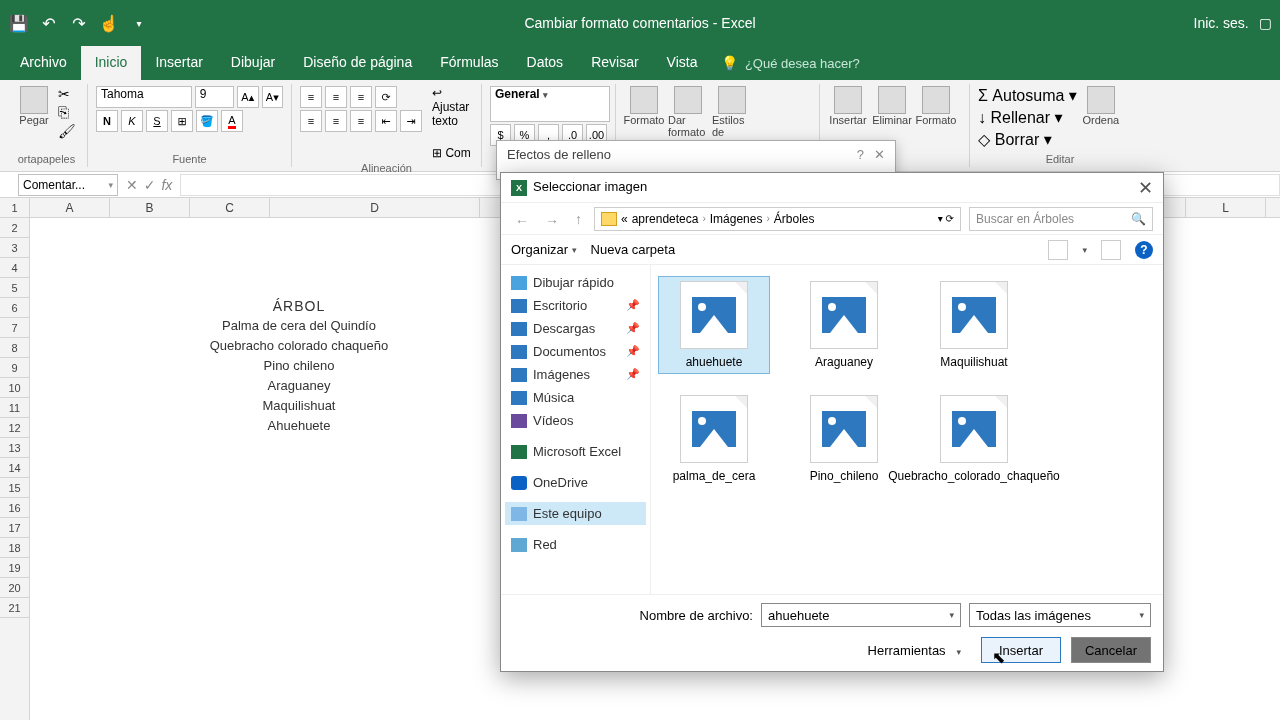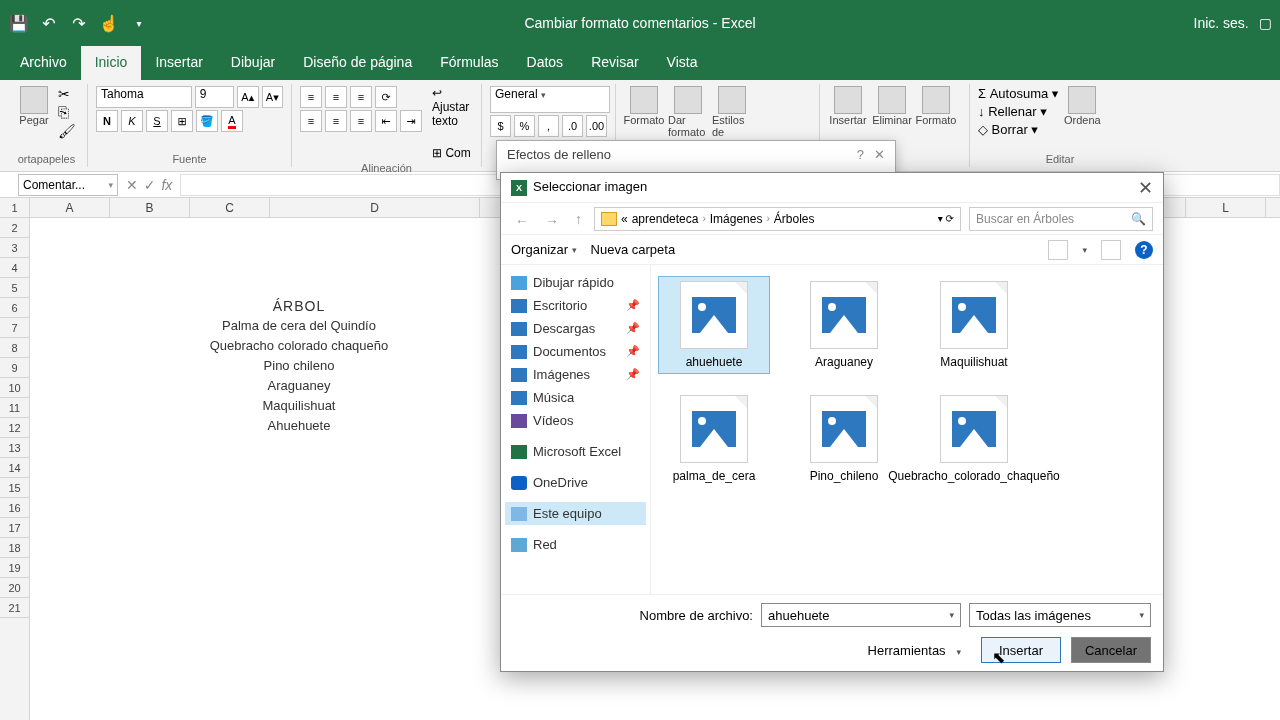--- a/index.html
+++ b/index.html
@@ -25,21 +25,21 @@
 .rgroup-label { font-size: 11px; color: #666; text-align: center; padding-top: 2px; }
 .rgroup-body { display: flex; gap: 4px; flex: 1; }
 .rbtn-big { width: 40px; display: flex; flex-direction: column; align-items: center; font-size: 11px; color: #444; gap: 0; }
 .rbtn-big .ic { width: 28px; height: 28px; background: #ddd; border: 1px solid #aaa; }
 .rcol { display: flex; flex-direction: column; gap: 2px; }
 .rrow { display: flex; gap: 3px; align-items: center; }
 .rbtn-sm { width: 22px; height: 22px; border: 1px solid #c0c0c0; background: #fff; font-size: 11px; display: flex; align-items: center; justify-content: center; }
 .font-select { height: 22px; border: 1px solid #c0c0c0; font-size: 12px; padding: 0 4px; background: #fff; }
 .font-name { width: 98px; }
 .font-size { width: 40px; text-align: left; }
-.gen-select { width: 120px; height: 27px; border: 1px solid #c0c0c0; background: #fff; font-size: 12px; padding: 0 4px; }
+.gen-select { width: 120px; height: 36px; border: 1px solid #c0c0c0; background: #fff; font-size: 12px; padding: 0 4px; font-weight: bold; }
 
 
 .formula-row { height: 26px; border-bottom: 1px solid #d4d4d4; display: flex; align-items: center; background: #fff; }
 .name-box { width: 100px; height: 22px; border: 1px solid #c0c0c0; margin-left: 18px; padding: 0 4px; font-size: 12px; display: flex; align-items: center; justify-content: space-between; }
 .name-box .dd { font-size: 9px; color: #888; }
 .fx-btns { display: flex; margin-left: 8px; gap: 6px; color: #888; font-size: 14px; }
 .fx-bar { flex: 1; margin-left: 8px; height: 22px; border: 1px solid #e0e0e0; }
 
 
 .grid-area { position: absolute; top: 198px; left: 0; right: 0; bottom: 0; display: flex; }
@@ -135,20 +135,21 @@
 <div class="ribbon-tabs">
   <div class="ribbon-tab">Archivo</div>
   <div class="ribbon-tab active">Inicio</div>
   <div class="ribbon-tab">Insertar</div>
   <div class="ribbon-tab">Dibujar</div>
   <div class="ribbon-tab">Diseño de página</div>
   <div class="ribbon-tab">Fórmulas</div>
   <div class="ribbon-tab">Datos</div>
   <div class="ribbon-tab">Revisar</div>
   <div class="ribbon-tab">Vista</div>
+  <div class="tell-me">¿Qué desea hacer?</div>
 </div>
 
 <div class="ribbon">
   <div class="rgroup" style="width:82px;">
     <div class="rgroup-body">
       <div class="rbtn-big">
           <div class="ic"></div>
           <span>Pegar</span>
         </div>
       <div class="rcol">
@@ -249,21 +250,21 @@
           <span>Eliminar</span>
         </div>
       <div class="rbtn-big">
           <div class="ic"></div>
           <span>Formato</span>
         </div>
     </div>
   </div>
   <div class="rgroup" style="width:180px; border-right:none;">
     <div class="rgroup-body">
-      <div class="rcol" style="font-size:13px; gap:3px;">
+      <div class="rcol" style="font-size:16px; gap:3px;">
         <span>Σ <span>Autosuma</span> ▾</span>
         <span>↓ <span>Rellenar</span> ▾</span>
         <span>◇ <span>Borrar</span> ▾</span>
       </div>
       <div class="rbtn-big">
           <div class="ic"></div>
           <span>Ordena</span>
         </div>
     </div>
     <div class="rgroup-label">Editar</div>

